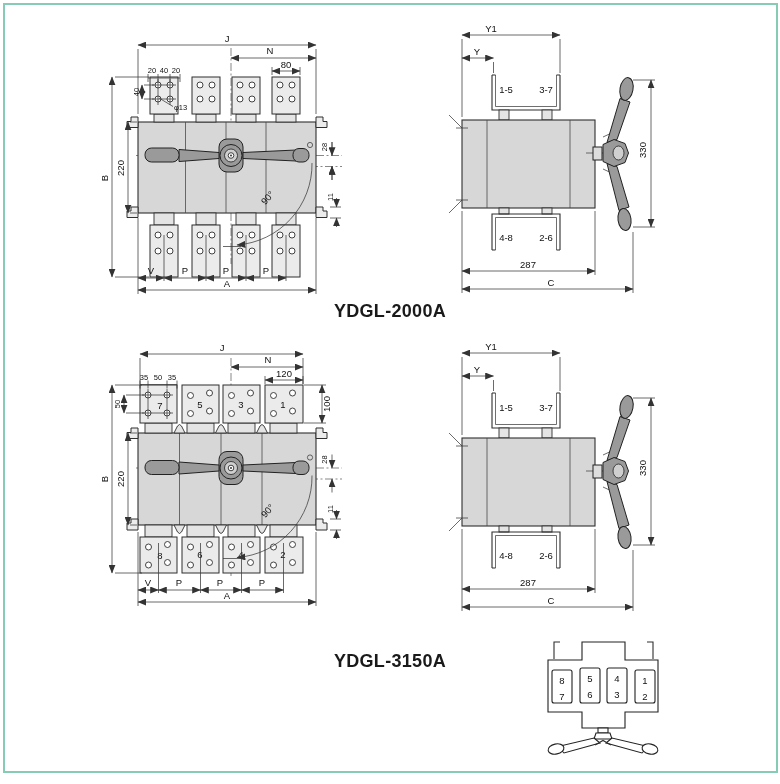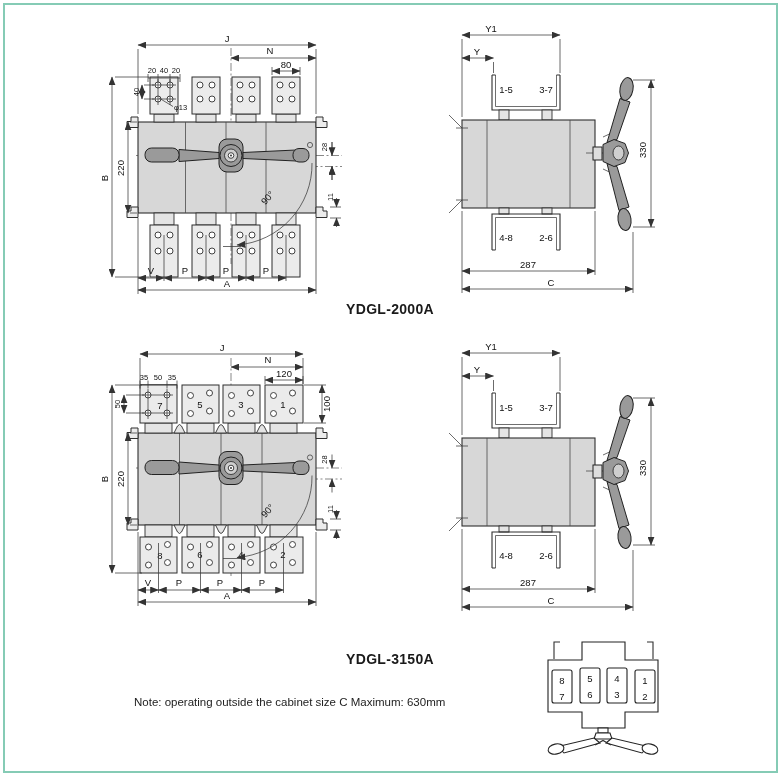--- a/index.html
+++ b/index.html
@@ -1,21 +1,21 @@
 <!DOCTYPE html>
 <html><head>
 <meta charset="utf-8">
 <style>
   html,body{margin:0;padding:0;background:#fff;}
   .page{position:relative;width:780px;height:784px;background:#ffffff;overflow:hidden;
         font-family:"Liberation Sans", sans-serif;}
   .frame{position:absolute;left:3px;top:3px;width:771px;height:766px;border:2px solid #85cbb5;}
   .abs{position:absolute;}
   .model-title{position:absolute;width:130px;text-align:center;font-weight:bold;
-               font-size:14px;color:#1a1a1a;letter-spacing:.3px;}
+               font-size:18px;color:#1a1a1a;letter-spacing:.3px;}
   .note-text{position:absolute;font-size:11.5px;color:#222;}
   
   svg{overflow:visible;}
   .ln{stroke:#2f2f2f;stroke-width:1.1;fill:none;}
   .thin{stroke:#4a4a4a;stroke-width:.8;fill:none;}
   .dim{stroke:#3a3a3a;stroke-width:.75;fill:none;}
   .cl{stroke:#555;stroke-width:.7;fill:none;stroke-dasharray:8 2.5 2 2.5;}
   .body-f{fill:#d7d7d7;stroke:#2f2f2f;stroke-width:1.1;}
   .pad{fill:#ebebeb;stroke:#2f2f2f;stroke-width:1;}
   .stub{fill:#e4e4e4;stroke:#2f2f2f;stroke-width:.9;}
@@ -468,14 +468,13 @@
       <rect class="wht" x="65" y="102" width="10" height="5"></rect>
       <polygon class="wht" points="63,107 77,107 79,113 61,113"></polygon>
       <polygon class="wht" points="61,112 67,117 31,127 25,120.5"></polygon>
       <polygon class="wht" points="79,112 73,117 109,127 115,120.5"></polygon>
       <path class="ln" d="M62,119 L70,114.5 L78,119" fill="none"></path>
       <ellipse class="wht" cx="23" cy="123" rx="8" ry="5" transform="rotate(-12 23 123)"></ellipse>
       <ellipse class="wht" cx="117" cy="123" rx="8" ry="5" transform="rotate(12 117 123)"></ellipse>
     </g>
   </svg>
 
-  <div class="note-text" style="left:134px;top:696px;">Note: operating outside the cabinet size C Maximum: 630mm</div>
 </div>
 
 </body></html>

